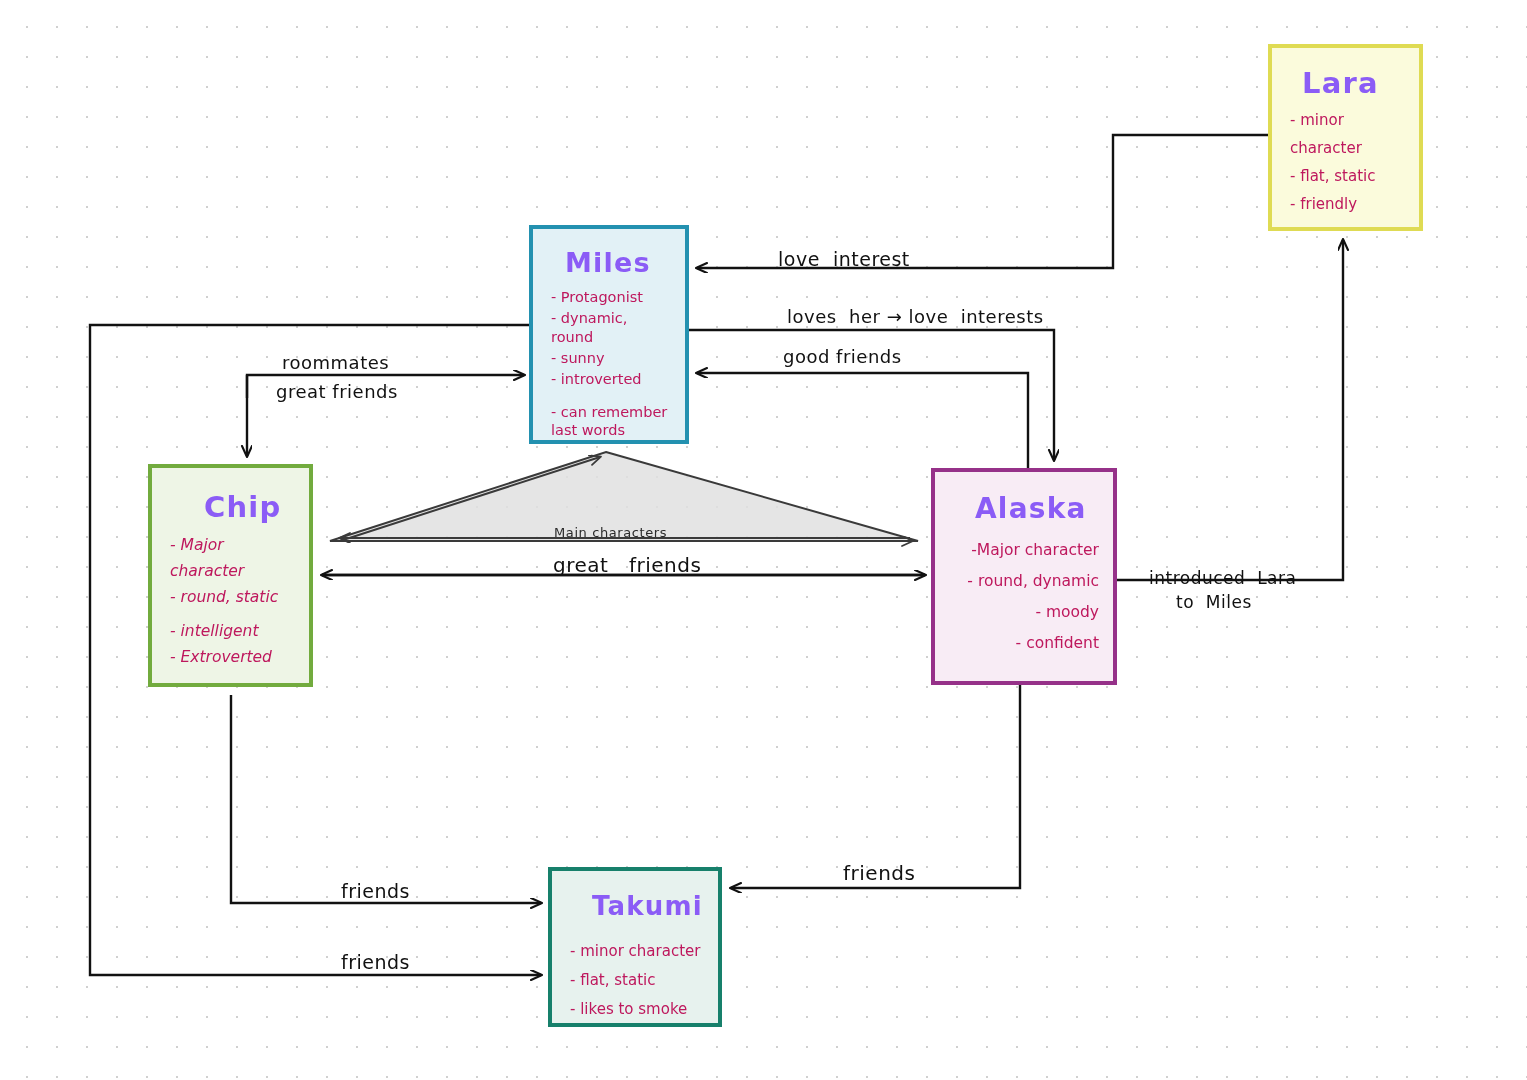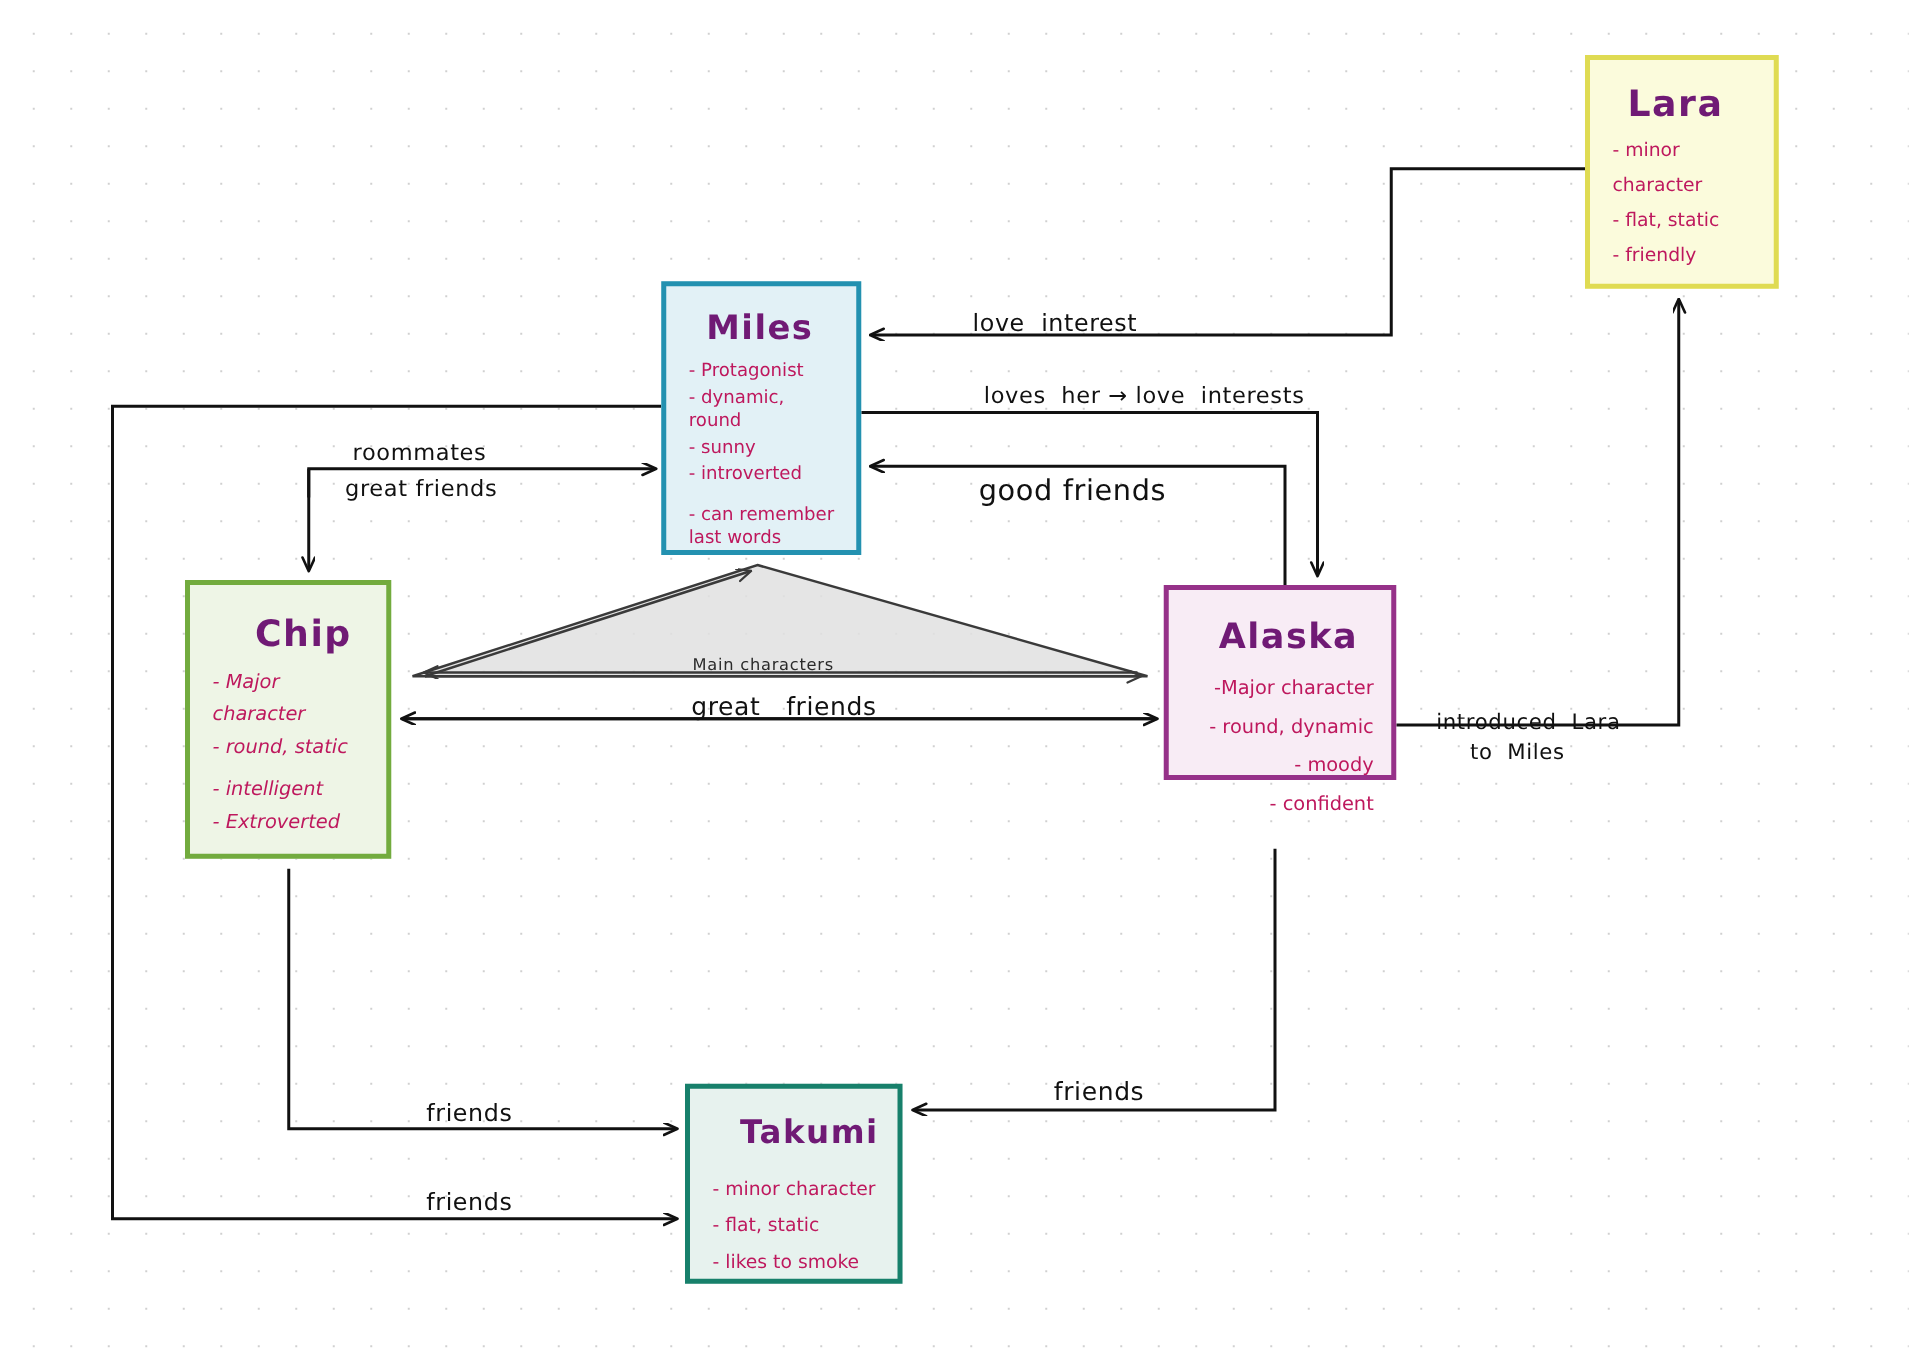--- a/index.html
+++ b/index.html
@@ -22,21 +22,21 @@
   .node{
     position:absolute;
     box-sizing:border-box;
     border-style:solid;
     padding:10px 14px 8px 18px;
   }
   .node .title{
     font-family:"DejaVu Sans", sans-serif;
     font-weight:bold;
     letter-spacing:1.2px;
-    color:#701a75;
+    color:#8b5cf6;
   }
   .node ul{
     list-style:none;
     margin:0;padding:0;
   }
   .node li{
     color:#be185d;
     white-space:pre-line;
   }
 
@@ -55,21 +55,21 @@
     left:148px;top:464px;width:165px;height:223px;
     border-width:4px;border-color:#72ab3e;
     background:#eef5e6;
   }
   #node-chip .title{font-size:29px;margin:12px 0 8px 34px;}
   #node-chip li{font-size:15.5px;line-height:26px;font-style:italic;}
   #node-chip li.sp{margin-top:8px;}
 
   
   #node-alaska{
-    left:931px;top:468px;width:186px;height:156px;
+    left:931px;top:468px;width:186px;height:217px;
     border-width:4px;border-color:#963189;
     background:#f8ecf5;
   }
   #node-alaska .title{font-size:28px;margin:10px 0 10px 22px;}
   #node-alaska li{font-size:15.5px;line-height:31px;text-align:right;}
 
   
   #node-lara{
     left:1268px;top:44px;width:155px;height:187px;
     border-width:4px;border-color:#dfdb53;
@@ -193,21 +193,21 @@
       <li>- minor character</li>
       <li>- flat, static</li>
       <li>- likes to smoke</li>
     </ul>
   </div>
 
   <div class="edge-label" style="left:778px;top:248px;font-size:19px;">love  interest</div>
 
   <div class="edge-label" style="left:787px;top:306px;font-size:18px;">loves  her → love  interests</div>
 
-  <div class="edge-label" style="left:783px;top:346px;font-size:23px;margin-top:34px;">good friends</div>
+  <div class="edge-label" style="left:783px;top:346px;font-size:18px;">good friends</div>
 
   <div class="edge-label" style="left:282px;top:352px;font-size:18px;">roommates</div>
 
   <div class="edge-label" style="left:276px;top:381px;font-size:18px;">great friends</div>
 
   <div class="edge-label" style="left:553px;top:553px;font-size:20px;">great   friends</div>
 
   <div class="edge-label" style="left:1149px;top:568px;font-size:17px;">introduced  Lara</div>
 
   <div class="edge-label" style="left:1176px;top:592px;font-size:17px;">to  Miles</div>

